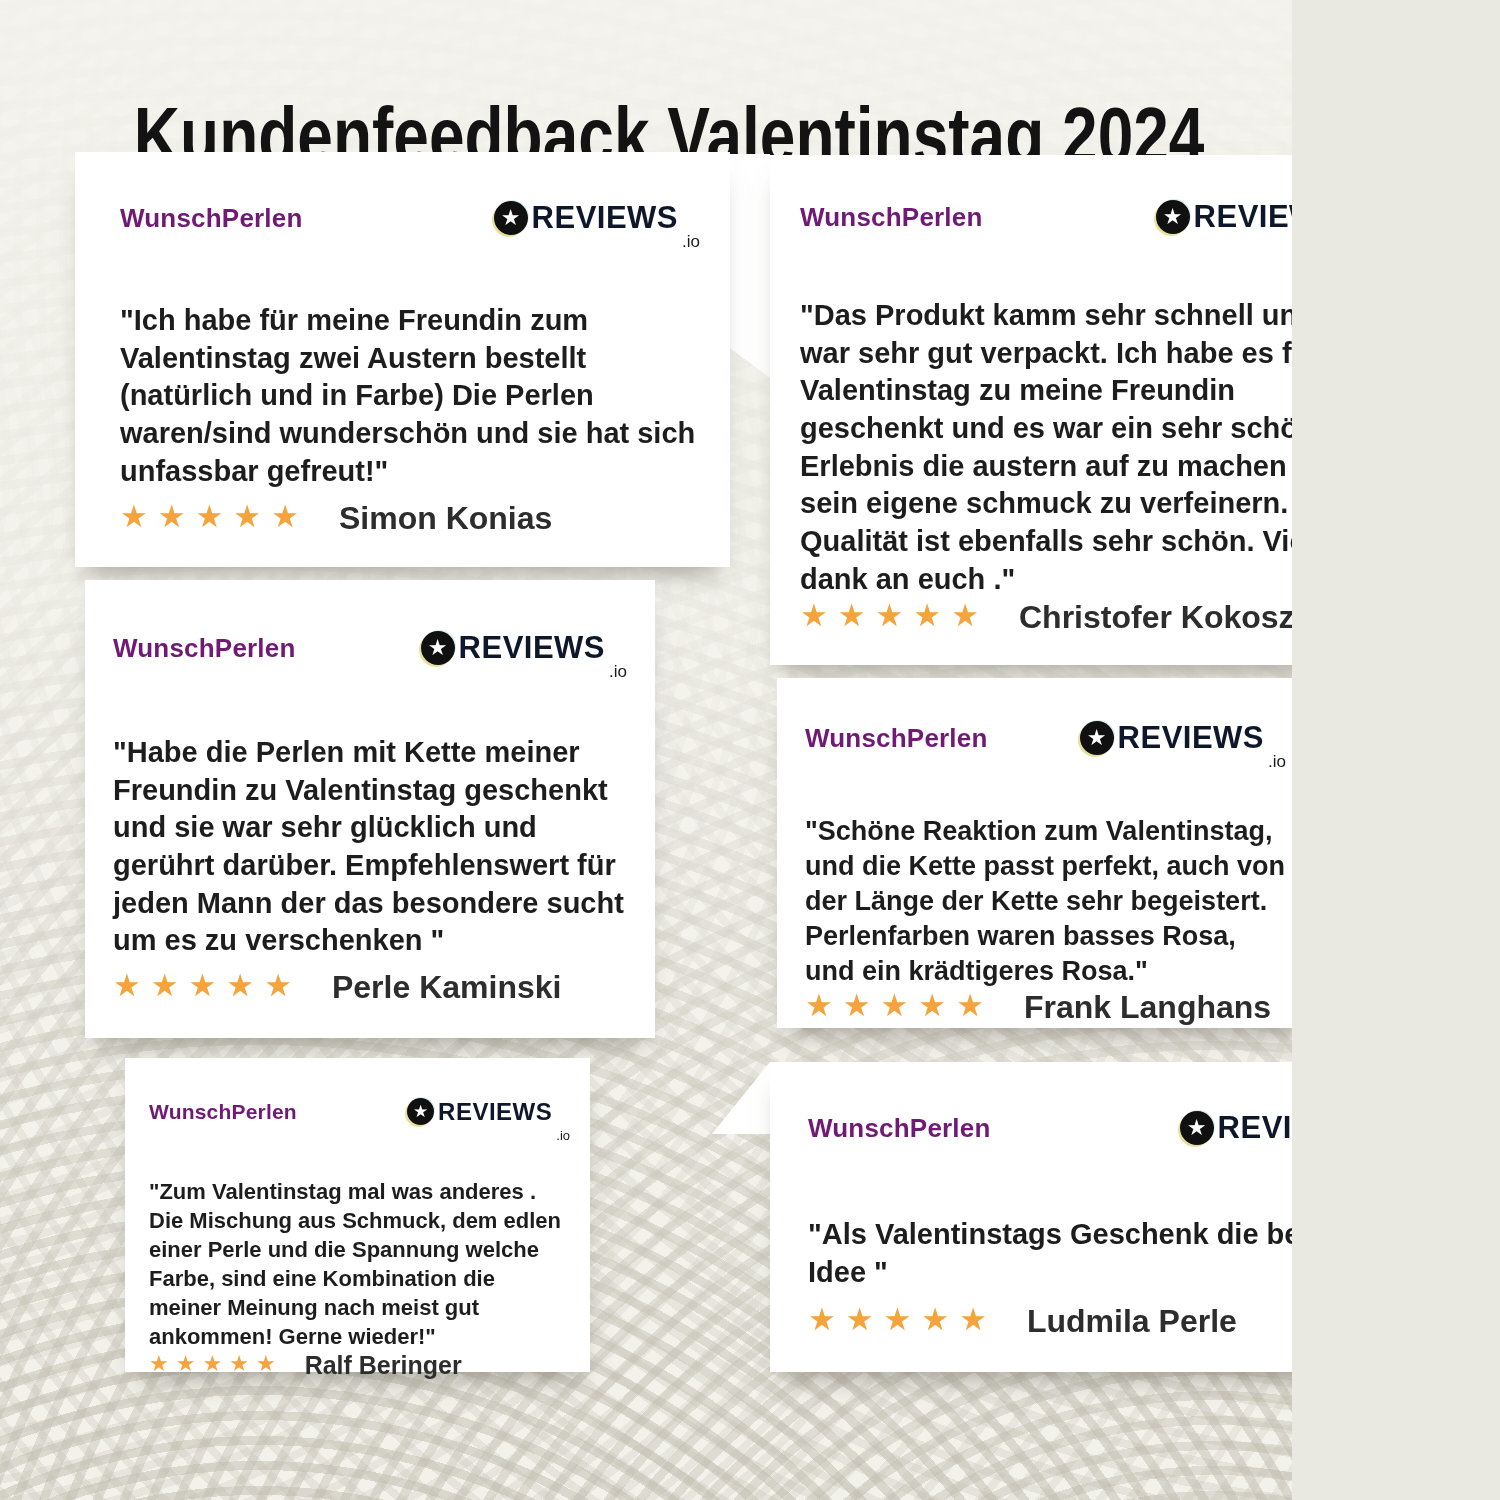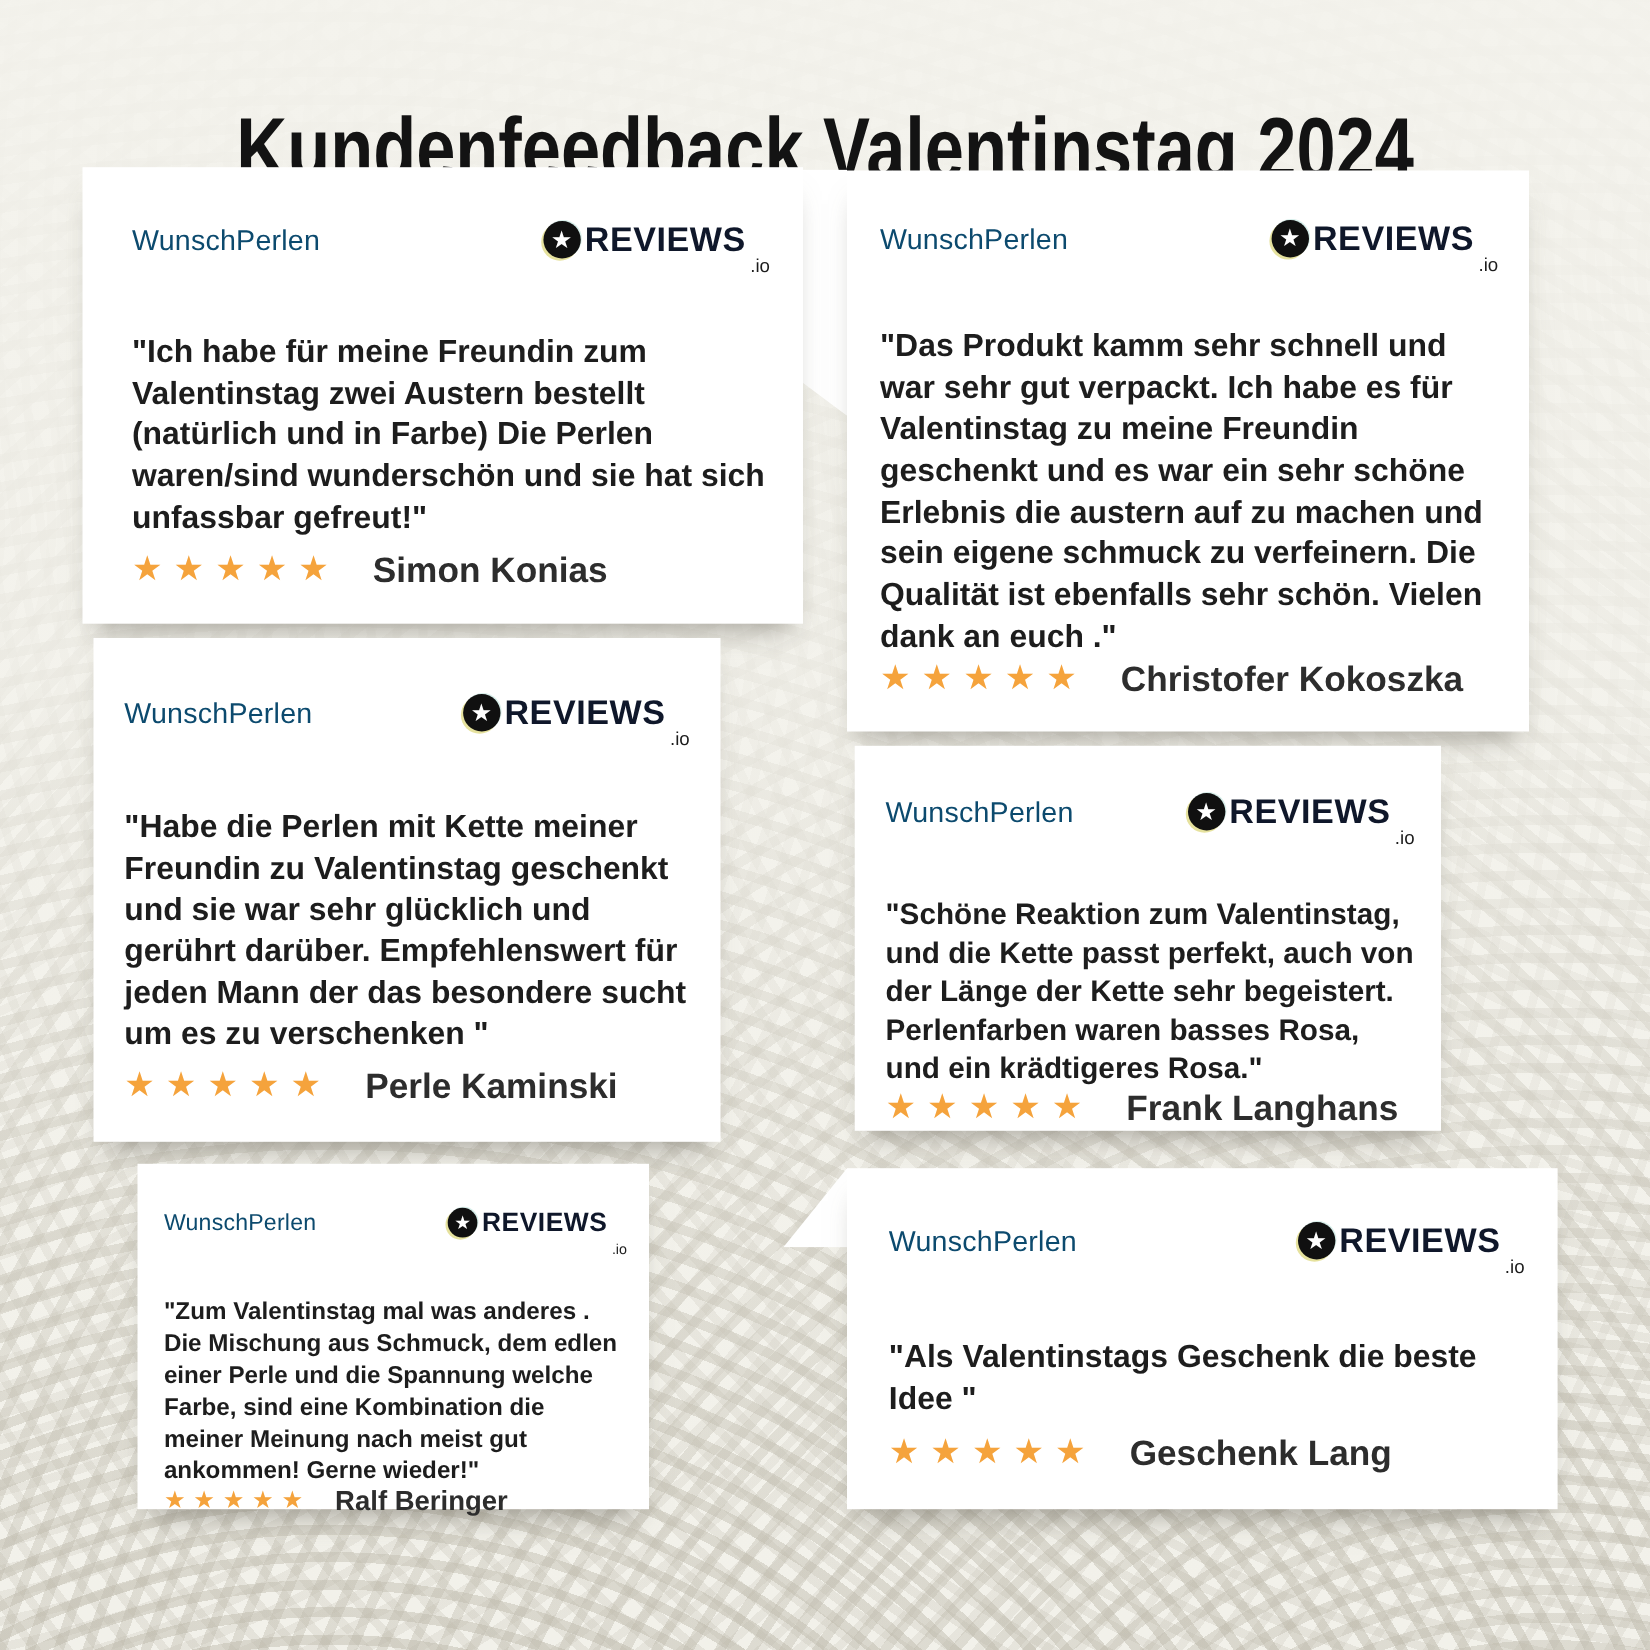--- a/index.html
+++ b/index.html
@@ -1,19 +1,19 @@
 <!DOCTYPE html>
 <html><head>
 <meta charset="utf-8">
 <style>
   html,body{margin:0;padding:0;}
   body{background:#e9e8e1;font-family:"Liberation Sans",sans-serif;}
 
   .canvas{
-    position:relative;width:1500px;height:1500px;overflow:hidden;
+    position:relative;width:1292px;height:1500px;overflow:hidden;
     background-color:#f2f1ea;
     background-image:
       linear-gradient(180deg, rgba(244,243,237,.95) 0%, rgba(244,243,237,.78) 40%, rgba(244,243,237,.25) 72%, rgba(244,243,237,0) 100%),
       repeating-radial-gradient(circle at 20% 138%, rgba(188,184,170,.45) 0 9px, rgba(244,243,237,0) 9px 25px),
       repeating-radial-gradient(circle at 94% 130%, rgba(188,184,170,.38) 0 9px, rgba(244,243,237,0) 9px 25px),
       repeating-radial-gradient(circle at 112% 16%, rgba(198,194,182,.30) 0 8px, rgba(244,243,237,0) 8px 23px),
       repeating-radial-gradient(circle at -14% 32%, rgba(198,194,182,.26) 0 8px, rgba(244,243,237,0) 8px 23px);
   }
 
   .page-title{
@@ -28,21 +28,21 @@
           clip-path:polygon(0 0,100% 0,100% 100%,0 86%);}
   .tail-b{left:712px;top:1062px;width:58px;height:72px;
           clip-path:polygon(100% 0,100% 100%,0 100%);}
 
   .card{
     position:absolute;background:#ffffff;z-index:2;
     display:flex;flex-direction:column;box-sizing:border-box;
     box-shadow:0 18px 24px -12px rgba(108,103,93,.55);
   }
   .card-header{display:flex;justify-content:space-between;align-items:center;}
-  .brand{font-weight:400;color:#0c4a6e;letter-spacing:.2px;}
+  .brand{font-weight:700;color:#701a75;letter-spacing:.2px;}
   .rio{display:inline-flex;align-items:center;gap:4px;white-space:nowrap;}
   .rio-circle{
     display:inline-flex;align-items:center;justify-content:center;
     background:#101010;color:#ffffff;border-radius:50%;
     box-shadow:-2px 2px 0 0 rgba(216,210,106,.65), 1px -1px 0 0 rgba(140,205,195,.35);
   }
   .rio-name{font-weight:700;color:#0f172a;letter-spacing:.5px;}
   .rio-suffix{font-weight:400;color:#1c1c1c;margin-top:48px;}
   .review-text{font-weight:700;color:#1d1d1d;}
   .card-footer{margin-top:auto;display:flex;align-items:center;}
@@ -175,17 +175,17 @@
       <span class="brand">WunschPerlen</span>
       <span class="rio">
         <span class="rio-circle">★</span>
         <span class="rio-name">REVIEWS</span>
         <span class="rio-suffix">.io</span>
       </span>
     </div>
     <div class="review-text">"Als Valentinstags Geschenk die beste Idee "</div>
     <div class="card-footer">
       <span class="stars">★★★★★</span>
-      <span class="reviewer">Geschenk Lang</span>
+      <span class="reviewer">Ludmila Perle</span>
     </div>
   </div>
 
 </div>
 
 </body></html>

